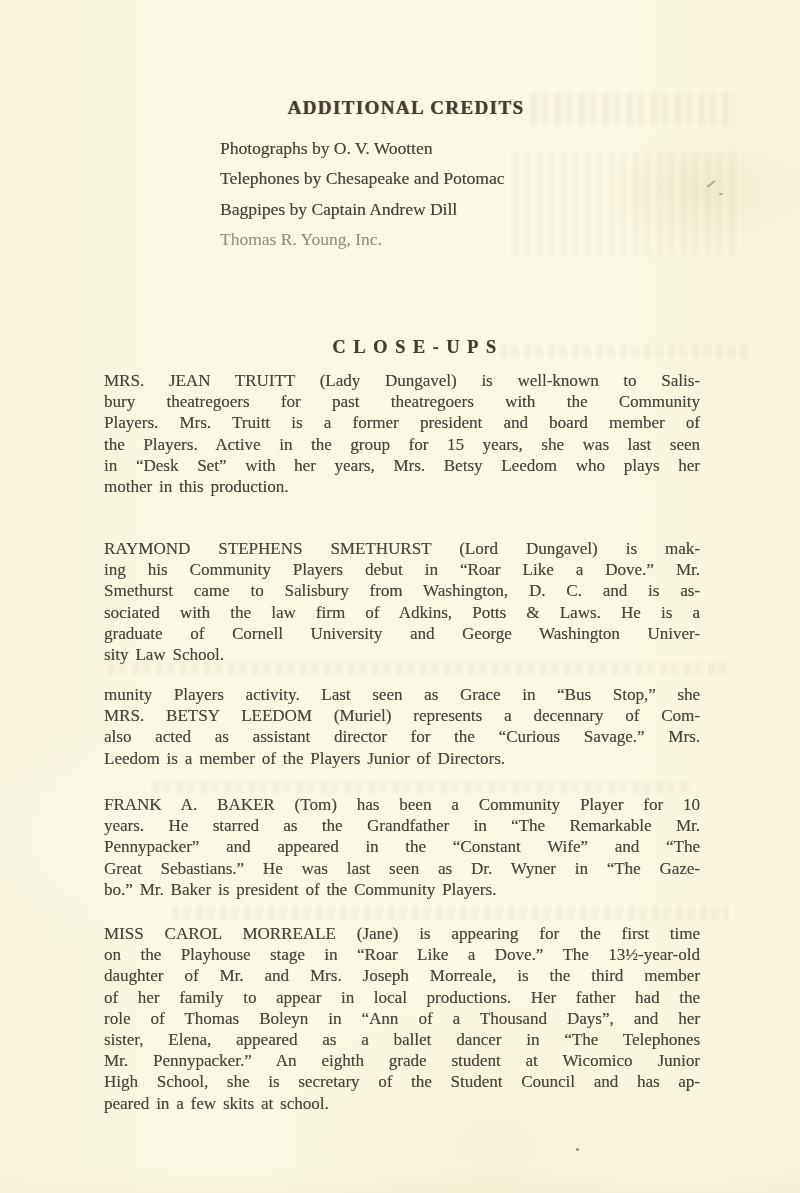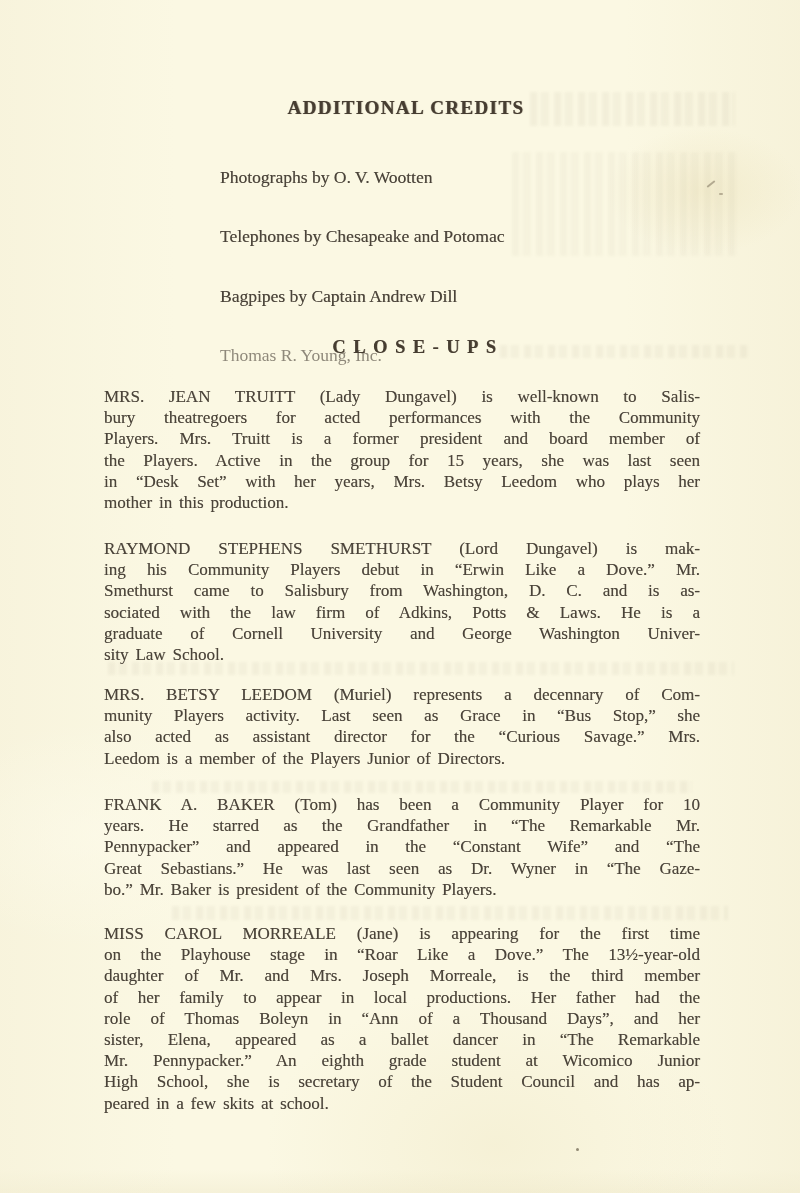--- a/index.html
+++ b/index.html
@@ -28,41 +28,40 @@
     text-shadow: 0.6px 0.4px 0.7px rgba(70,58,45,0.55), -0.3px 0 0.4px rgba(70,58,45,0.35);
   }
 
   .credits {
     position:absolute; top:133px; left:220px;
     font-size:17.5px; line-height:30.4px;
   }
   .credit-line {
     text-shadow: 0.35px 0.35px 0.45px rgba(74,67,58,0.5);
     white-space:nowrap;
-    margin-top:29px;
   }
   .credit-line.faded {
     color: var(--faded-ink, #8f897b);
     text-shadow:none;
   }
 
   .h-closeups {
     position:absolute; top:337px; left:12px; width:100%;
     text-align:center;
     padding-left:12px; box-sizing:border-box;
     font-size:18.5px; font-weight:bold;
     letter-spacing:7.5px;
     color: var(--heading-ink, #463d31);
     text-shadow: 0.5px 0.4px 0.6px rgba(70,58,45,0.5);
   }
 
   .para {
     position:absolute; left:104px; width:596px;
   }
-  .para.p0 { top:386px; }
+  .para.p0 { top:370px; }
   .para.p1 { top:538px; }
   .para.p2 { top:684px; }
   .para.p3 { top:794px; }
   .para.p4 { top:923px; }
 
   .tline {
     font-size:17px; line-height:21.2px;
     text-align:justify;
     text-align-last:justify;
     text-shadow: 0.3px 0.3px 0.4px rgba(74,67,58,0.45);
@@ -121,54 +120,54 @@
       <div class="credit-line">Telephones by Chesapeake and Potomac</div>
       <div class="credit-line">Bagpipes by Captain Andrew Dill</div>
       <div class="credit-line faded">Thomas R. Young, Inc.</div>
     </div>
 
   <div class="h-closeups">CLOSE-UPS</div>
 
   <div>
       <div class="para p0">
         <div class="tline">MRS. JEAN TRUITT (Lady Dungavel) is well-known to Salis-</div>
-        <div class="tline">bury theatregoers for acted performances with the Community</div>
+        <div class="tline">bury theatregoers for past theatregoers with the Community</div>
         <div class="tline">Players. Mrs. Truitt is a former president and board member of</div>
         <div class="tline">the Players. Active in the group for 15 years, she was last seen</div>
         <div class="tline">in “Desk Set” with her years, Mrs. Betsy Leedom who plays her</div>
         <div class="tline last">mother in this production.</div>
       </div>
       <div class="para p1">
         <div class="tline">RAYMOND STEPHENS SMETHURST (Lord Dungavel) is mak-</div>
-        <div class="tline">ing his Community Players debut in “Erwin Like a Dove.” Mr.</div>
+        <div class="tline">ing his Community Players debut in “Roar Like a Dove.” Mr.</div>
         <div class="tline">Smethurst came to Salisbury from Washington, D. C. and is as-</div>
         <div class="tline">sociated with the law firm of Adkins, Potts &amp; Laws. He is a</div>
         <div class="tline">graduate of Cornell University and George Washington Univer-</div>
         <div class="tline last">sity Law School.</div>
       </div>
       <div class="para p2">
+        <div class="tline">munity Players activity. Last seen as Grace in “Bus Stop,” she</div>
         <div class="tline">MRS. BETSY LEEDOM (Muriel) represents a decennary of Com-</div>
-        <div class="tline">munity Players activity. Last seen as Grace in “Bus Stop,” she</div>
         <div class="tline">also acted as assistant director for the “Curious Savage.” Mrs.</div>
         <div class="tline last">Leedom is a member of the Players Junior of Directors.</div>
       </div>
       <div class="para p3">
         <div class="tline">FRANK A. BAKER (Tom) has been a Community Player for 10</div>
         <div class="tline">years. He starred as the Grandfather in “The Remarkable Mr.</div>
         <div class="tline">Pennypacker” and appeared in the “Constant Wife” and “The</div>
         <div class="tline">Great Sebastians.” He was last seen as Dr. Wyner in “The Gaze-</div>
         <div class="tline last">bo.” Mr. Baker is president of the Community Players.</div>
       </div>
       <div class="para p4">
         <div class="tline">MISS CAROL MORREALE (Jane) is appearing for the first time</div>
         <div class="tline">on the Playhouse stage in “Roar Like a Dove.” The 13½-year-old</div>
         <div class="tline">daughter of Mr. and Mrs. Joseph Morreale, is the third member</div>
         <div class="tline">of her family to appear in local productions. Her father had the</div>
         <div class="tline">role of Thomas Boleyn in “Ann of a Thousand Days”, and her</div>
-        <div class="tline">sister, Elena, appeared as a ballet dancer in “The Remarkable</div>
+        <div class="tline">sister, Elena, appeared as a ballet dancer in “The Telephones</div>
         <div class="tline">Mr. Pennypacker.” An eighth grade student at Wicomico Junior</div>
         <div class="tline">High School, she is secretary of the Student Council and has ap-</div>
         <div class="tline last">peared in a few skits at school.</div>
       </div>
     </div>
 
   <div class="speck scratch1"></div>
   <div class="speck scratch2"></div>
   <div class="speck dot1"></div>
 </div>

